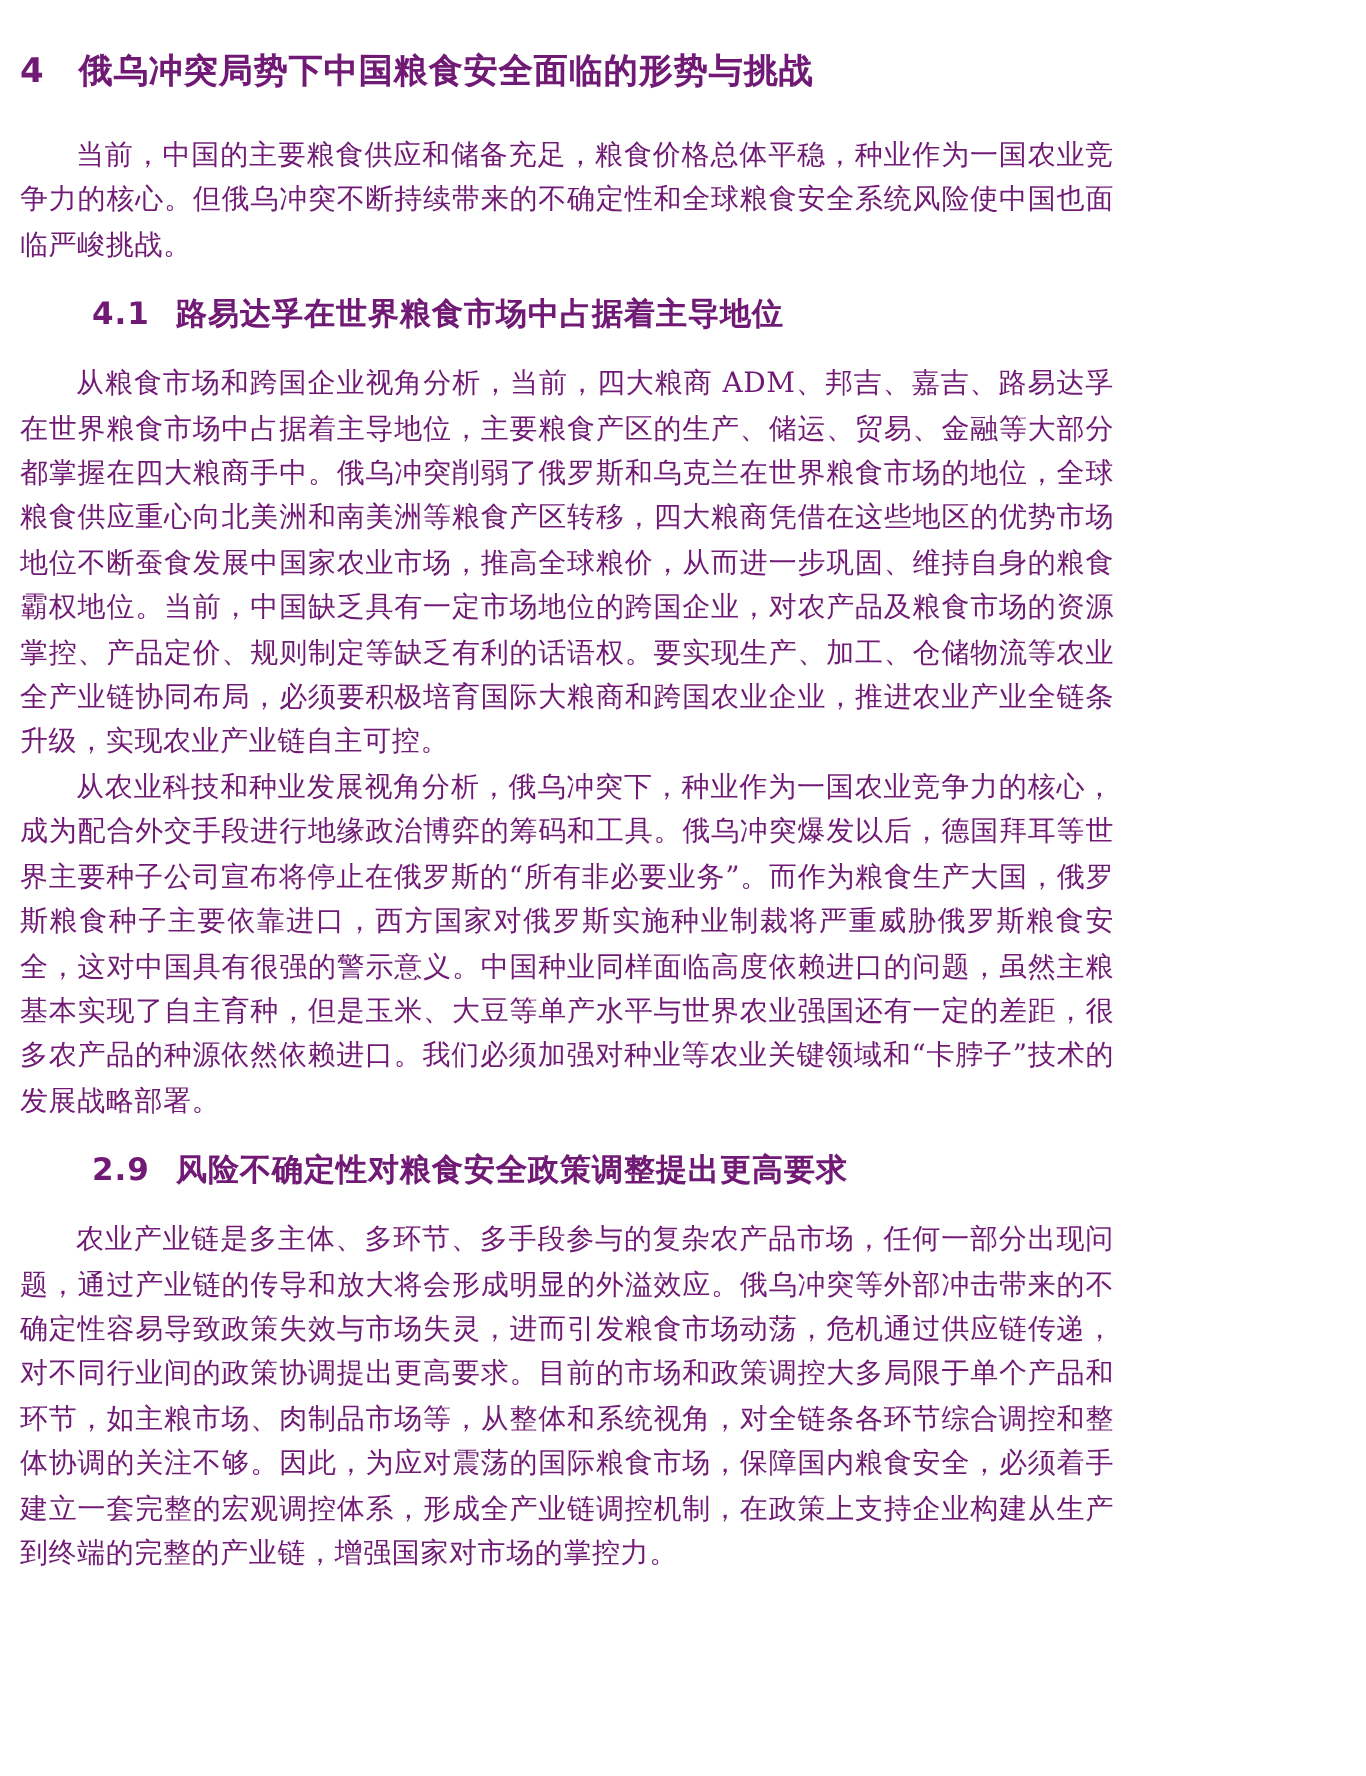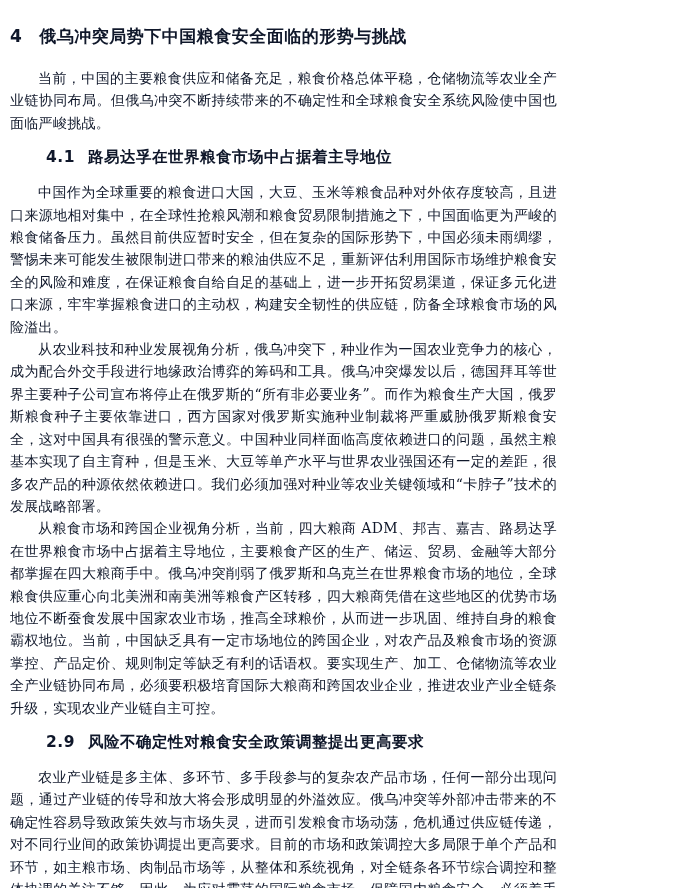--- a/index.html
+++ b/index.html
@@ -10,21 +10,21 @@
   body {
     width: 683px;
     height: 888px;
     overflow: hidden;
   }
   .page {
     box-sizing: border-box;
     width: 567px;
     height: 888px;
     padding: 24px 10px 0 10px;
-    color: #0f172a;
+    color: #701a75;
   }
   .h1 {
     font-family: "DejaVu Sans", sans-serif;
     font-weight: bold;
     font-size: 17px;
     line-height: 24px;
     margin: 0 0 19px 0;
     letter-spacing: 0.5px;
   }
   .h1 .num {
@@ -59,32 +59,31 @@
 </style>
 </head>
 <body>
 
 <div class="page">
 
   <h1 class="h1">
     <span class="num">4</span><span>俄乌冲突局势下中国粮食安全面临的形势与挑战</span>
   </h1>
 
-  <p class="para">当前，中国的主要粮食供应和储备充足，粮食价格总体平稳，仓储物流等农业全产业链协同布局。但俄乌冲突不断持续带来的不确定性和全球粮食安全系统风险使中国也面临严峻挑战。</p>
+  <p class="para">当前，中国的主要粮食供应和储备充足，粮食价格总体平稳，种业作为一国农业竞争力的核心。但俄乌冲突不断持续带来的不确定性和全球粮食安全系统风险使中国也面临严峻挑战。</p>
 
   <h2 class="h2">
     <span class="num">4.1</span><span>路易达孚在世界粮食市场中占据着主导地位</span>
   </h2>
 
-  <p class="para">中国作为全球重要的粮食进口大国，大豆、玉米等粮食品种对外依存度较高，且进口来源地相对集中，在全球性抢粮风潮和粮食贸易限制措施之下，中国面临更为严峻的粮食储备压力。虽然目前供应暂时安全，但在复杂的国际形势下，中国必须未雨绸缪，警惕未来可能发生被限制进口带来的粮油供应不足，重新评估利用国际市场维护粮食安全的风险和难度，在保证粮食自给自足的基础上，进一步开拓贸易渠道，保证多元化进口来源，牢牢掌握粮食进口的主动权，构建安全韧性的供应链，防备全球粮食市场的风险溢出。</p>
 
 
+  <p class="para">从粮食市场和跨国企业视角分析，当前，四大粮商 ADM、邦吉、嘉吉、路易达孚在世界粮食市场中占据着主导地位，主要粮食产区的生产、储运、贸易、金融等大部分都掌握在四大粮商手中。俄乌冲突削弱了俄罗斯和乌克兰在世界粮食市场的地位，全球粮食供应重心向北美洲和南美洲等粮食产区转移，四大粮商凭借在这些地区的优势市场地位不断蚕食发展中国家农业市场，推高全球粮价，从而进一步巩固、维持自身的粮食霸权地位。当前，中国缺乏具有一定市场地位的跨国企业，对农产品及粮食市场的资源掌控、产品定价、规则制定等缺乏有利的话语权。要实现生产、加工、仓储物流等农业全产业链协同布局，必须要积极培育国际大粮商和跨国农业企业，推进农业产业全链条升级，实现农业产业链自主可控。</p>
+
   <p class="para">从农业科技和种业发展视角分析，俄乌冲突下，种业作为一国农业竞争力的核心，成为配合外交手段进行地缘政治博弈的筹码和工具。俄乌冲突爆发以后，德国拜耳等世界主要种子公司宣布将停止在俄罗斯的“所有非必要业务”。而作为粮食生产大国，俄罗斯粮食种子主要依靠进口，西方国家对俄罗斯实施种业制裁将严重威胁俄罗斯粮食安全，这对中国具有很强的警示意义。中国种业同样面临高度依赖进口的问题，虽然主粮基本实现了自主育种，但是玉米、大豆等单产水平与世界农业强国还有一定的差距，很多农产品的种源依然依赖进口。我们必须加强对种业等农业关键领域和“卡脖子”技术的发展战略部署。</p>
-
-  <p class="para">从粮食市场和跨国企业视角分析，当前，四大粮商 ADM、邦吉、嘉吉、路易达孚在世界粮食市场中占据着主导地位，主要粮食产区的生产、储运、贸易、金融等大部分都掌握在四大粮商手中。俄乌冲突削弱了俄罗斯和乌克兰在世界粮食市场的地位，全球粮食供应重心向北美洲和南美洲等粮食产区转移，四大粮商凭借在这些地区的优势市场地位不断蚕食发展中国家农业市场，推高全球粮价，从而进一步巩固、维持自身的粮食霸权地位。当前，中国缺乏具有一定市场地位的跨国企业，对农产品及粮食市场的资源掌控、产品定价、规则制定等缺乏有利的话语权。要实现生产、加工、仓储物流等农业全产业链协同布局，必须要积极培育国际大粮商和跨国农业企业，推进农业产业全链条升级，实现农业产业链自主可控。</p>
 
   <h2 class="h2">
     <span class="num">2.9</span><span>风险不确定性对粮食安全政策调整提出更高要求</span>
   </h2>
 
   <p class="para">农业产业链是多主体、多环节、多手段参与的复杂农产品市场，任何一部分出现问题，通过产业链的传导和放大将会形成明显的外溢效应。俄乌冲突等外部冲击带来的不确定性容易导致政策失效与市场失灵，进而引发粮食市场动荡，危机通过供应链传递，对不同行业间的政策协调提出更高要求。目前的市场和政策调控大多局限于单个产品和环节，如主粮市场、肉制品市场等，从整体和系统视角，对全链条各环节综合调控和整体协调的关注不够。因此，为应对震荡的国际粮食市场，保障国内粮食安全，必须着手建立一套完整的宏观调控体系，形成全产业链调控机制，在政策上支持企业构建从生产到终端的完整的产业链，增强国家对市场的掌控力。</p>
 
 
 </div>
 

